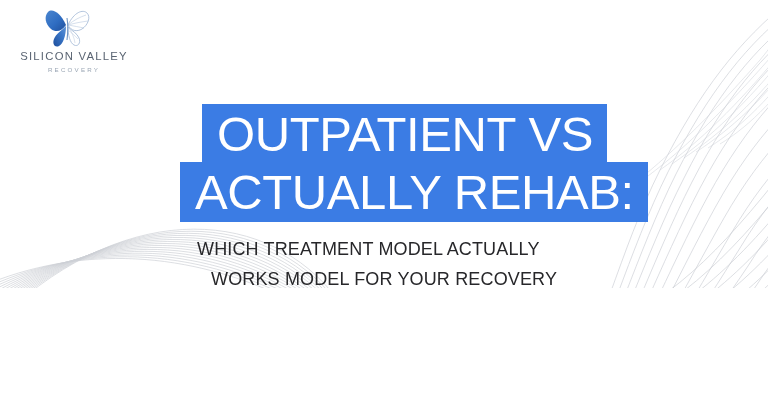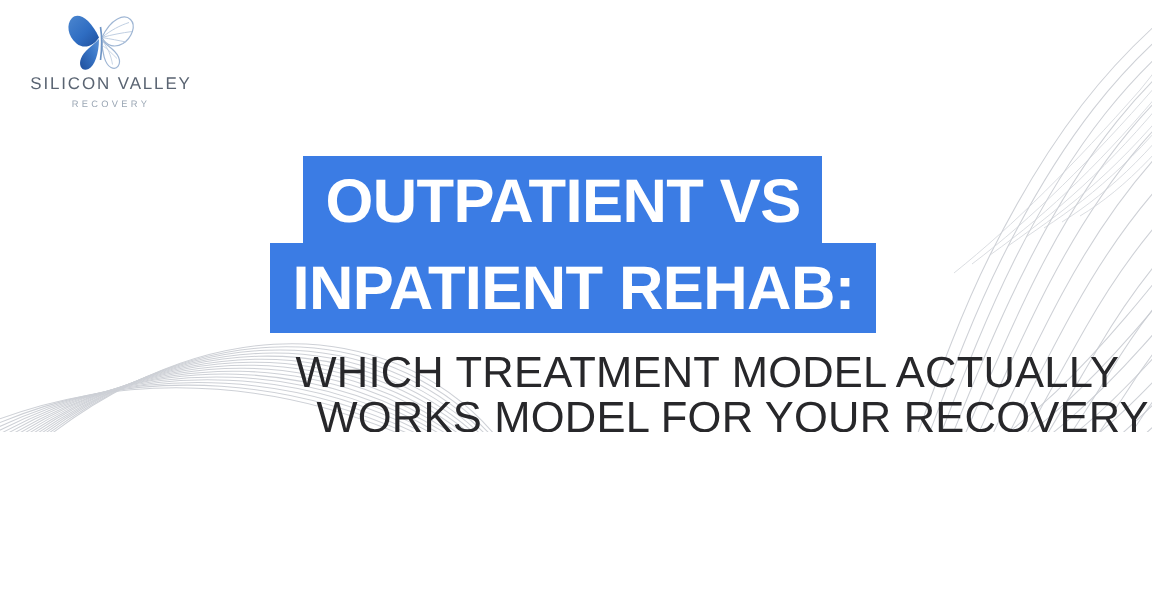--- a/index.html
+++ b/index.html
@@ -87,41 +87,41 @@
   .headline-row {
     display: flex;
   }
   .headline-row.row-1 { padding-left: 22px; }
   .headline-row.row-2 { padding-left: 0px; }
 
   .hl-band {
     background: #3b7ce4;
     color: #ffffff;
     font-family: "Liberation Sans", sans-serif;
-    font-weight: 700;
-    font-size: 41px;
+    font-weight: 400;
+    font-size: 49px;
     line-height: 58px;
     letter-spacing: -0.4px;
     padding: 0 14px 0 15px;
     white-space: nowrap;
     display: inline-block;
   }
   .row-1 .hl-band { padding-top: 2px; line-height: 56px; }
   .row-2 .hl-band { line-height: 60px; }
 
   
   #subtitle {
     position: absolute;
     left: 197px;
     top: 234px;
     width: 400px;
   }
   .sub-line {
     font-family: "Liberation Sans", sans-serif;
-    font-size: 29px;
+    font-size: 18px;
     line-height: 30px;
     letter-spacing: 0.15px;
     color: #27272a;
     font-weight: 400;
     white-space: nowrap;
   }
   .sub-line.line-2 { padding-left: 14px; }
 </style>
 </head>
 <body>
@@ -213,21 +213,21 @@
       <span id="logo-name">SILICON VALLEY</span>
       <span id="logo-sub">RECOVERY</span>
     </div>
   </div>
 
   <div id="headline">
     <div class="headline-row row-1">
       <span class="hl-band">OUTPATIENT VS</span>
     </div>
     <div class="headline-row row-2">
-      <span class="hl-band">INPATIENT REHAB:</span>
+      <span class="hl-band">ACTUALLY REHAB:</span>
     </div>
   </div>
 
   <div id="subtitle">
     <div class="sub-line line-1">WHICH TREATMENT MODEL ACTUALLY</div>
     <div class="sub-line line-2">WORKS MODEL FOR YOUR RECOVERY</div>
   </div>
 
 </div>
 

